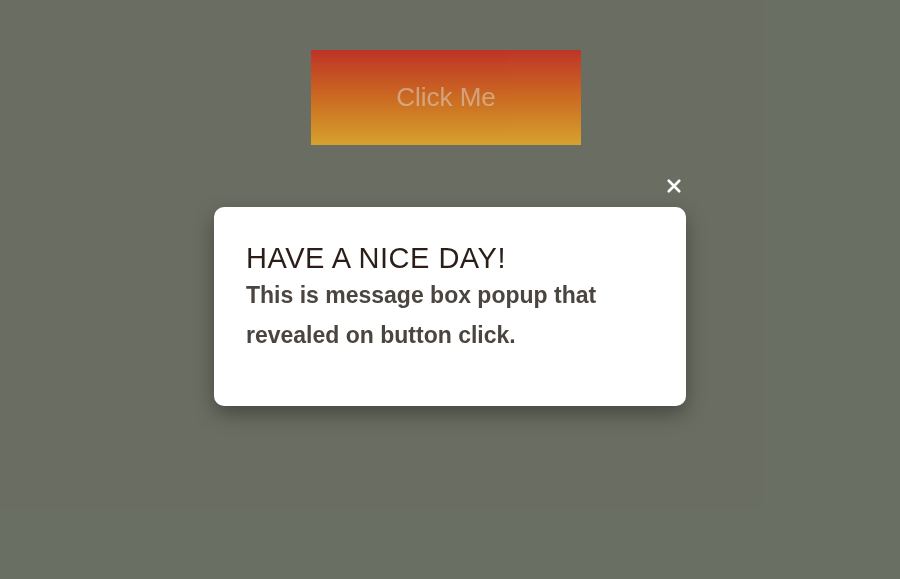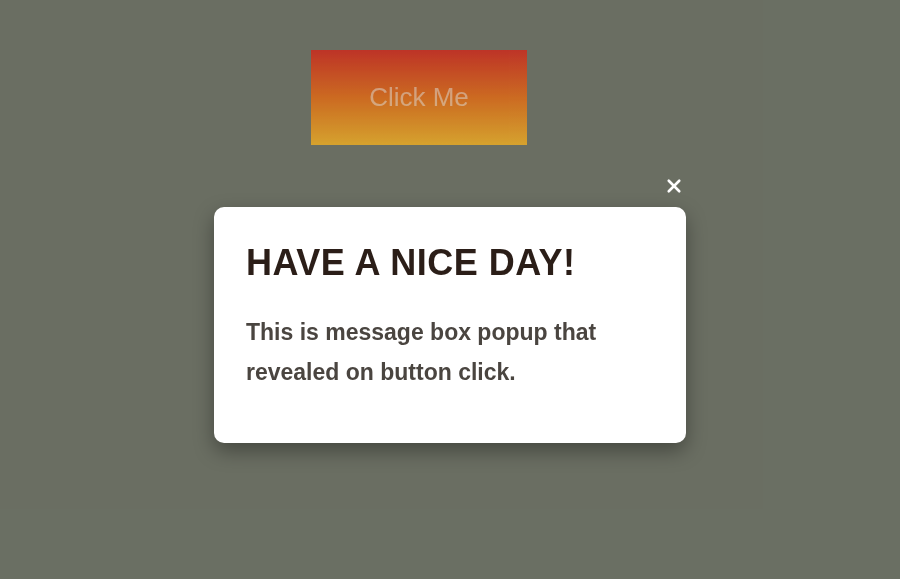--- a/index.html
+++ b/index.html
@@ -12,21 +12,21 @@
       height: 579px;
       background-color: #6a6f63;
       font-family: 'Segoe UI', 'Helvetica Neue', Arial, sans-serif;
       position: relative;
       overflow: hidden;
     }
     .click-button {
       position: absolute;
       top: 50px;
       left: 311px;
-      width: 216px;
+      width: 270px;
       height: 95px;
       background: linear-gradient(to bottom, #d82316 0%, #ea6a0e 50%, #f7b31f 100%);
       border: none;
       color: rgba(255, 255, 255, 0.5);
       font-size: 26px;
       font-weight: 300;
       cursor: pointer;
       opacity: 0.85;
     }
     .overlay {
@@ -60,25 +60,24 @@
       height: 18px;
     }
     .modal {
       margin-top: 32px;
       background: #ffffff;
       border-radius: 10px;
       padding: 35px 32px 50px 32px;
       box-shadow: 0 8px 20px rgba(0, 0, 0, 0.35);
     }
     .modal-title {
-      font-size: 36px;
-      font-weight: 700;
+      font-size: 29px;
+      font-weight: 400;
       color: #2b1e18;
       letter-spacing: 0.5px;
-      margin-bottom: 28px;
     }
     .modal-text {
       font-size: 23px;
       font-weight: 700;
       color: #4a4540;
       line-height: 1.75;
     }
   </style>
 </head>
 <body>

